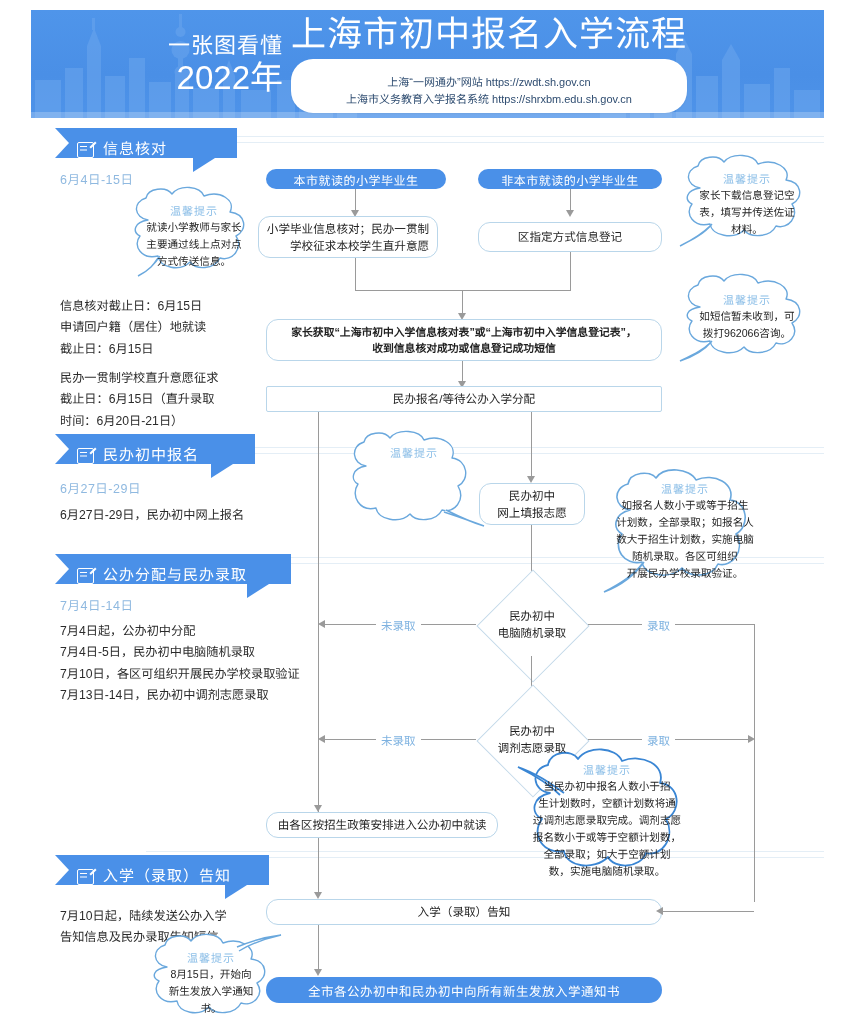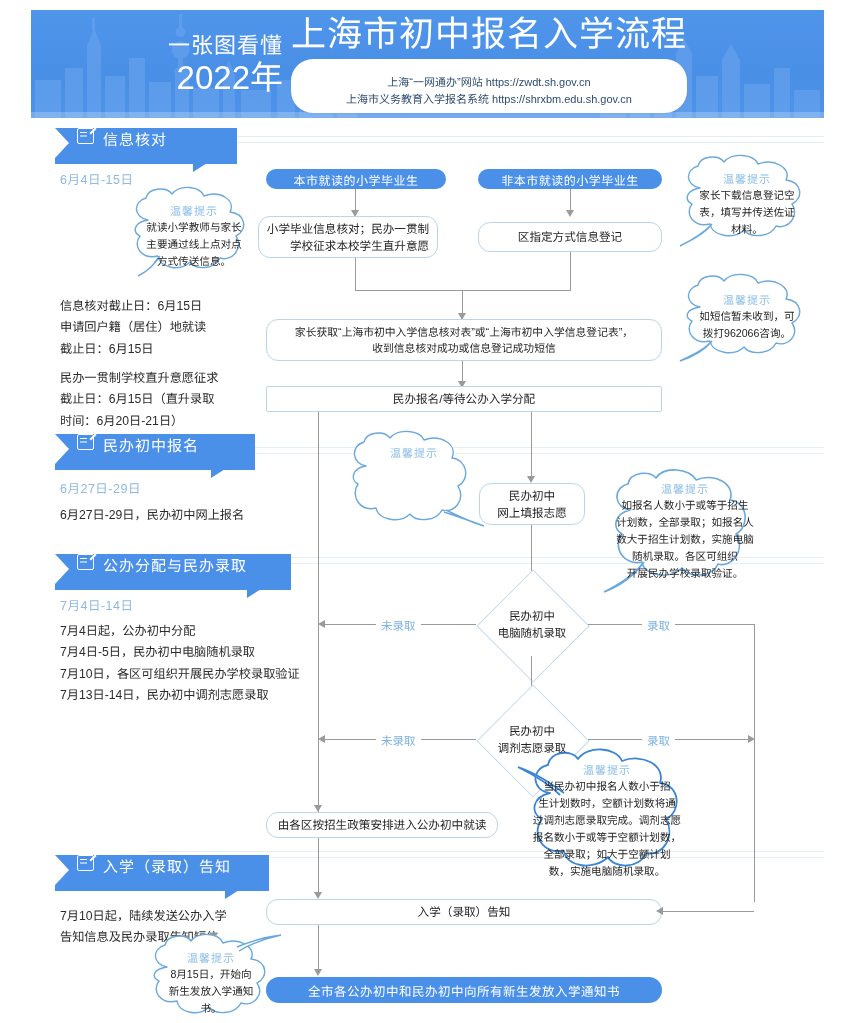--- a/index.html
+++ b/index.html
@@ -92,25 +92,25 @@
     line-height: 1.5;
     white-space: nowrap;
     text-align: center;
     box-shadow: 0 1px 2px rgba(0,0,0,.06);
   }
   .url-pill .u { color: #2e4c70; }
 
   
   .sec-header {
     position: absolute;
-    height: 36px;
+    height: 30px;
     background: #4a90e8;
     color: #ffffff;
     display: flex;
-    align-items: flex-start;
+    align-items: flex-end;
     padding-left: 22px;
     font-size: 15px;
     letter-spacing: 1px;
     clip-path: polygon(0 0, 100% 0, 100% 100%, 14px 100%, 0 100%);
   }
   .sec-header-wrap { position: absolute; }
   .ribbon-tail {
     position: absolute;
     left: 0; top: 30px;
     width: 0; height: 0;
@@ -457,21 +457,21 @@
     </div>
   </div>
   <div class="rbox" style="left:478px;top:222px;width:184px;height:30px;">区指定方式信息登记</div>
 
   <div class="vline" style="left:355px;top:258px;height:33px;"></div>
   <div class="vline" style="left:570px;top:252px;height:39px;"></div>
   <div class="hline" style="left:355px;top:290px;width:216px;"></div>
   <div class="vline" style="left:462px;top:290px;height:25px;"></div>
   <div class="arrow-down" style="left:458px;top:313px;"></div>
 
-  <div class="rbox" style="left:266px;top:319px;width:396px;height:42px;">
+  <div class="rbox" style="left:266px;top:319px;width:396px;height:42px;font-weight:bold;">
     <div>
       <div style="font-size:10.8px;">家长获取“上海市初中入学信息核对表”或“上海市初中入学信息登记表”，</div>
       <div style="font-size:10.8px;">收到信息核对成功或信息登记成功短信</div>
     </div>
   </div>
 
   <div class="vline" style="left:462px;top:361px;height:22px;"></div>
   <div class="arrow-down" style="left:458px;top:381px;"></div>
 
   <div class="rbox sq" style="left:266px;top:386px;width:396px;height:26px;">民办报名/等待公办入学分配</div>

